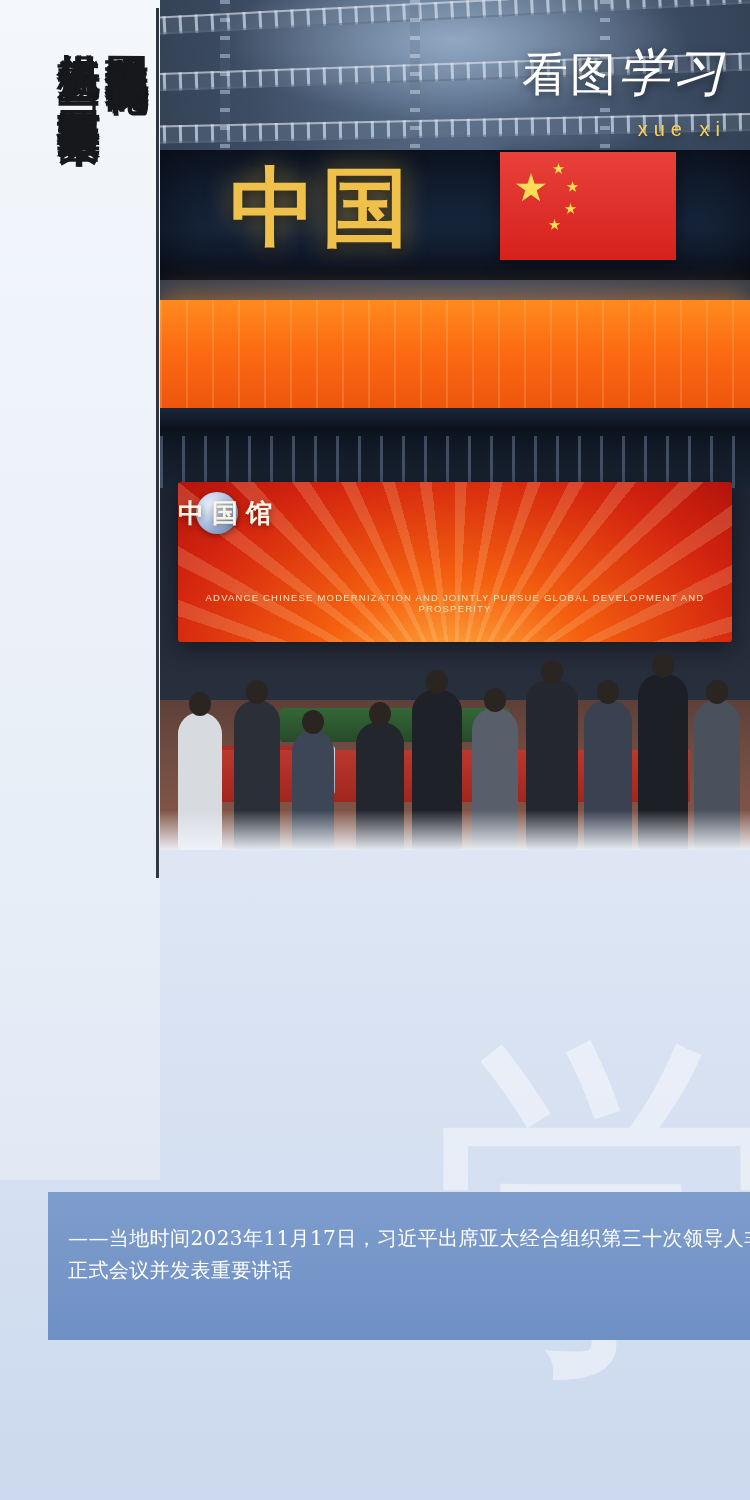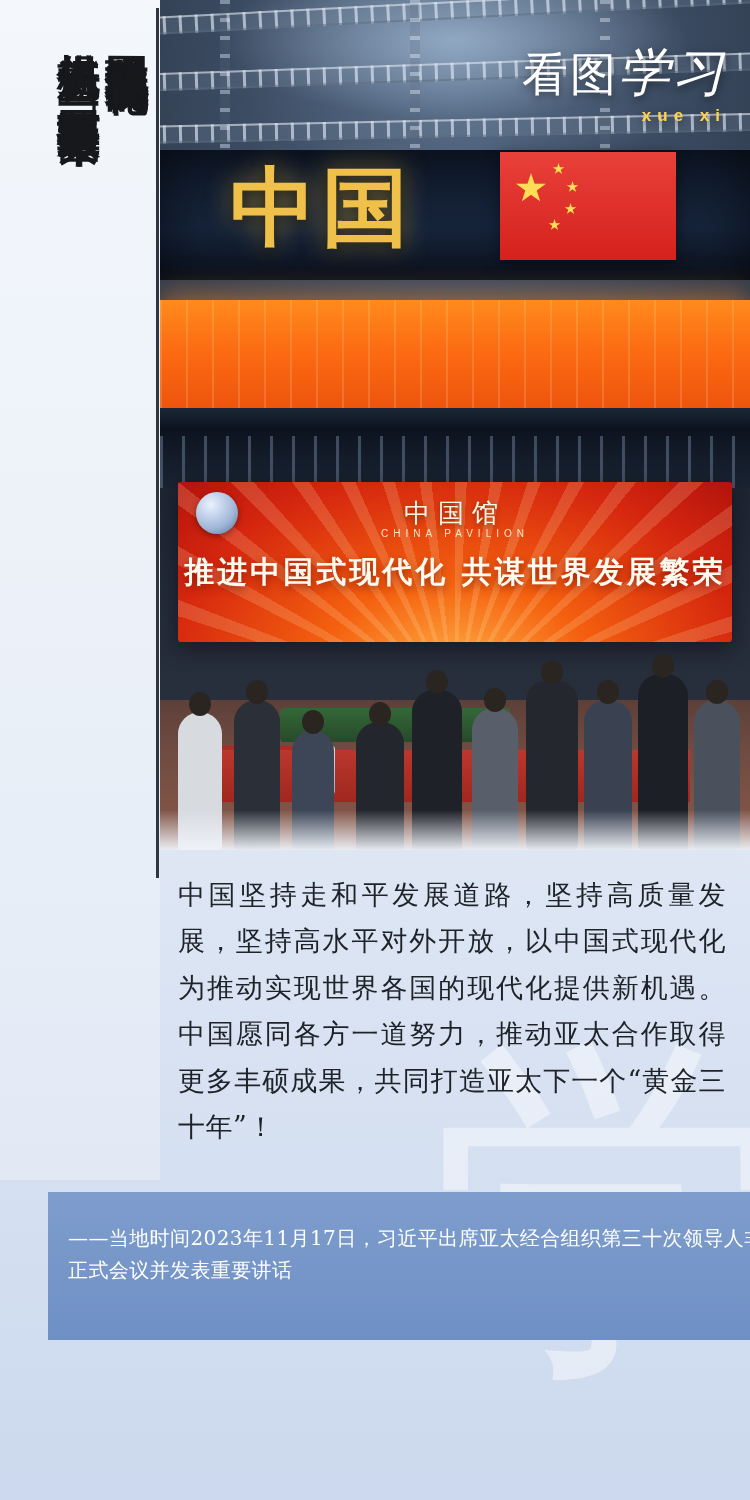--- a/index.html
+++ b/index.html
@@ -242,23 +242,23 @@
     width: 42px;
     height: 42px;
     border-radius: 50%;
     background: radial-gradient(circle at 35% 30%, #eaf1ff 0%, #9fb6d8 60%, #4e6d99 100%);
     box-shadow: 0 2px 6px rgba(0,0,0,.4);
   }
   .pavilion-title {
     position: absolute;
     left: 0; right: 0;
     top: 14px;
-    text-align: center;
-    font-family: "DejaVu Serif", serif;
-    font-weight: normal;
+    text-align: left;
+    font-family: "DejaVu Serif", serif;
+    font-weight: bold;
     font-size: 26px;
     letter-spacing: 8px;
     color: #fdf6e6;
     text-shadow: 0 2px 6px rgba(0,0,0,.4);
   }
   .pavilion-title-en {
     position: absolute;
     left: 0; right: 0;
     top: 46px;
     text-align: center;
@@ -373,25 +373,25 @@
     font-weight: normal;
     font-size: 46px;
     letter-spacing: 2px;
     line-height: 1;
   }
   .kantu-main .script {
     font-style: italic;
     font-size: 52px;
   }
   .kantu-sub {
-    margin-top: 8px;
-    font-size: 17px;
+    margin-top: 20px;
+    font-size: 20px;
     letter-spacing: 6px;
     color: #ffd14d;
-    font-weight: bold;
+    font-weight: normal;
   }
 
   
   .body-text {
     position: absolute;
     left: 178px;
     top: 872px;
     width: 548px;
     font-family: "DejaVu Serif", serif;
     font-size: 27px;
@@ -467,22 +467,21 @@
       <div class="orange-band"></div>
       <div class="dark-strip"></div>
     </div>
 
     <div class="photo-bottom">
       <div class="hall-ceiling"></div>
 
       <div class="stage-banner">
         <div class="pavilion-logo"></div>
         <div class="pavilion-title">中国馆</div>
-        <div class="pavilion-title-en">CHINA PAVILION</div>
-        <div class="pavilion-slogan">推进中国式现代化  共谋世界发展繁荣</div>
+        <div class="pavilion-slogan-en">ADVANCE CHINESE MODERNIZATION AND JOINTLY PURSUE GLOBAL DEVELOPMENT AND PROSPERITY</div>
       </div>
 
       <div class="stage-floor"></div>
       <div class="red-carpet"></div>
       <div class="planter"></div>
       <div class="barrier"></div>
       <div class="barrier-post" style="left:20px;"></div>
       <div class="barrier-post" style="left:168px;"></div>
 
       <div class="crowd">
@@ -527,18 +526,17 @@
       <span>看图</span><span class="script">学习</span>
     </div>
     <div class="kantu-sub">xue xi</div>
   </div>
 
   <div class="headline-band"></div>
   <div class="headline-rule"></div>
   <div class="headline">以中国式现代化为推动实现世界各国的现代化
 提供新机遇 共同打造亚太下一个「黄金三十年」</div>
 
-  <div class="body-text">中国坚持走和平发展道路，坚持高质量发展，坚持高水平对外开放，以中国式现代化为推动实现世界各国的现代化提供新机遇。中国愿同各方一道努力，推动亚太合作取得更多丰硕成果，共同打造亚太下一个“黄金三十年”！</div>
 
   <div class="attribution">——当地时间2023年11月17日，习近平出席亚太经合组织第三十次领导人非正式会议并发表重要讲话</div>
 
 
 </div>
 
 </body></html>

